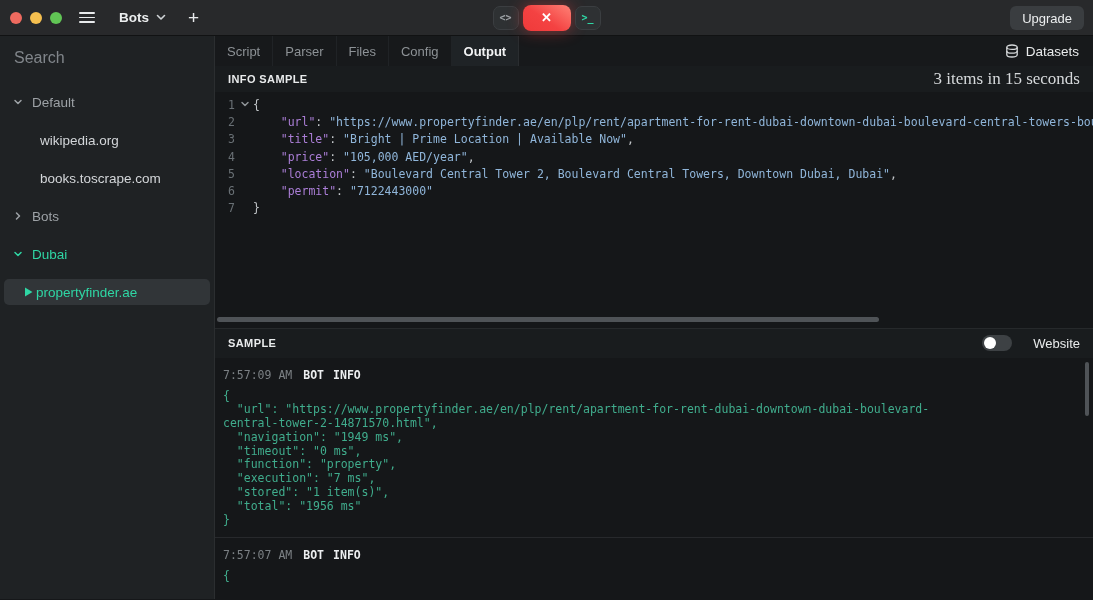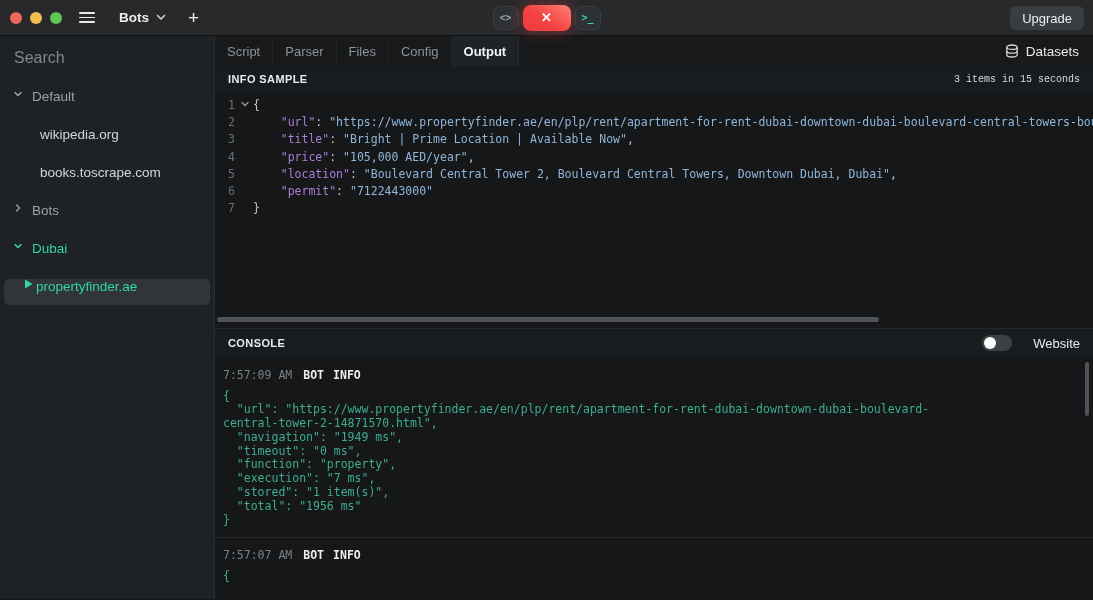--- a/index.html
+++ b/index.html
@@ -32,21 +32,21 @@
   .app { display:flex; height:563px; }
   .sidebar { width:215px; background:#1f2224; border-right:1px solid #2b2e30; flex-shrink:0; }
   .main { flex:1; display:flex; flex-direction:column; min-width:0; background:#151719; }
 
   
   .search-wrap { padding:13px 14px 10px; }
   .search-input { width:100%; background:transparent; border:none; outline:none;
                   color:#d3d6d9; font-size:16px; font-family:"Liberation Sans", sans-serif; }
   .search-input::placeholder { color:#81868b; }
   .tree { margin-top:4px; }
-  .tree-row { height:26px; display:flex; align-items:flex-start; font-size:13.5px; cursor:pointer;
+  .tree-row { height:26px; display:flex; align-items:center; font-size:13.5px; cursor:pointer;
               color:#d3d6d9; margin:12px 4px; border-radius:5px; }
   .tree-row.group { padding-left:9px; gap:9px; color:#9da2a6; }
   .tree-row.leaf { padding-left:36px; }
   .tree-row.accent { color:#2fd6a4; }
   .tree-row.running { padding-left:20px; gap:3px; }
   .tree-row.selected { background:#313538; }
   .chev { flex-shrink:0; }
   .play { flex-shrink:0; }
 
   
@@ -54,21 +54,21 @@
   .tab { padding:4px 12px; display:flex; align-items:center; font-size:13px; color:#8d9296;
          cursor:pointer; border-right:1px solid #202326; }
   .tab.active { background:#1f2326; color:#f2f3f4; font-weight:bold; border-right:1px solid #2a2d30; }
   .datasets-btn { margin-left:auto; display:flex; align-items:center; gap:7px; padding:0 14px;
                   color:#e9ebec; font-size:13.5px; cursor:pointer; }
 
   
   .sample-header { height:26px; background:#191c1e; display:flex; align-items:center;
                    justify-content:space-between; padding:0 13px; }
   .section-title { font-size:11px; font-weight:bold; letter-spacing:.4px; color:#e9ebec; }
-  .sample-stats { font-family:Liberation Mono, monospace; font-size:10px; color:#d6d9db; }
+  .sample-stats { font-family:Liberation Serif, serif; font-size:17px; color:#d6d9db; }
   .editor { flex:1; position:relative; background:#151719; padding-top:4px; overflow:hidden; }
   .code-line { display:flex; align-items:center; height:17.3px; white-space:pre;
                font-family:"DejaVu Sans Mono", monospace; font-size:11.5px; }
   .ln { width:20px; text-align:right; color:#697075; flex-shrink:0; }
   .fold { width:16px; text-align:center; color:#8e9397; flex-shrink:0; margin-left:2px; }
   .code { white-space:pre; overflow:hidden; }
   .seg-k { color:#ab7ed7; }
   .seg-s { color:#90b6da; }
   .seg-p, .seg-b, .seg-w { color:#c2c6c9; }
   .hscrollbar { position:absolute; left:2px; bottom:6px; width:662px; height:5px;
@@ -198,21 +198,21 @@
           <div class="code-line"><span class="ln">3</span><span class="fold"></span><span class="code"><span class="seg-w">    </span><span class="seg-k">"title"</span><span class="seg-p">: </span><span class="seg-s">"Bright | Prime Location | Available Now"</span><span class="seg-p">,</span></span></div>
           <div class="code-line"><span class="ln">4</span><span class="fold"></span><span class="code"><span class="seg-w">    </span><span class="seg-k">"price"</span><span class="seg-p">: </span><span class="seg-s">"105,000 AED/year"</span><span class="seg-p">,</span></span></div>
           <div class="code-line"><span class="ln">5</span><span class="fold"></span><span class="code"><span class="seg-w">    </span><span class="seg-k">"location"</span><span class="seg-p">: </span><span class="seg-s">"Boulevard Central Tower 2, Boulevard Central Towers, Downtown Dubai, Dubai"</span><span class="seg-p">,</span></span></div>
           <div class="code-line"><span class="ln">6</span><span class="fold"></span><span class="code"><span class="seg-w">    </span><span class="seg-k">"permit"</span><span class="seg-p">: </span><span class="seg-s">"7122443000"</span></span></div>
           <div class="code-line"><span class="ln">7</span><span class="fold"></span><span class="code"><span class="seg-b">}</span></span></div>
         </div>
       <div class="hscrollbar"></div>
     </div>
 
     <div class="console-header">
-      <span class="section-title">CONSOLE</span>
+      <span class="section-title">SAMPLE</span>
       <div class="toggle-wrap">
         <div class="toggle">
             <div class="knob"></div>
           </div>
         <span class="toggle-label">Website</span>
       </div>
     </div>
 
     <div class="console">
       <div>

